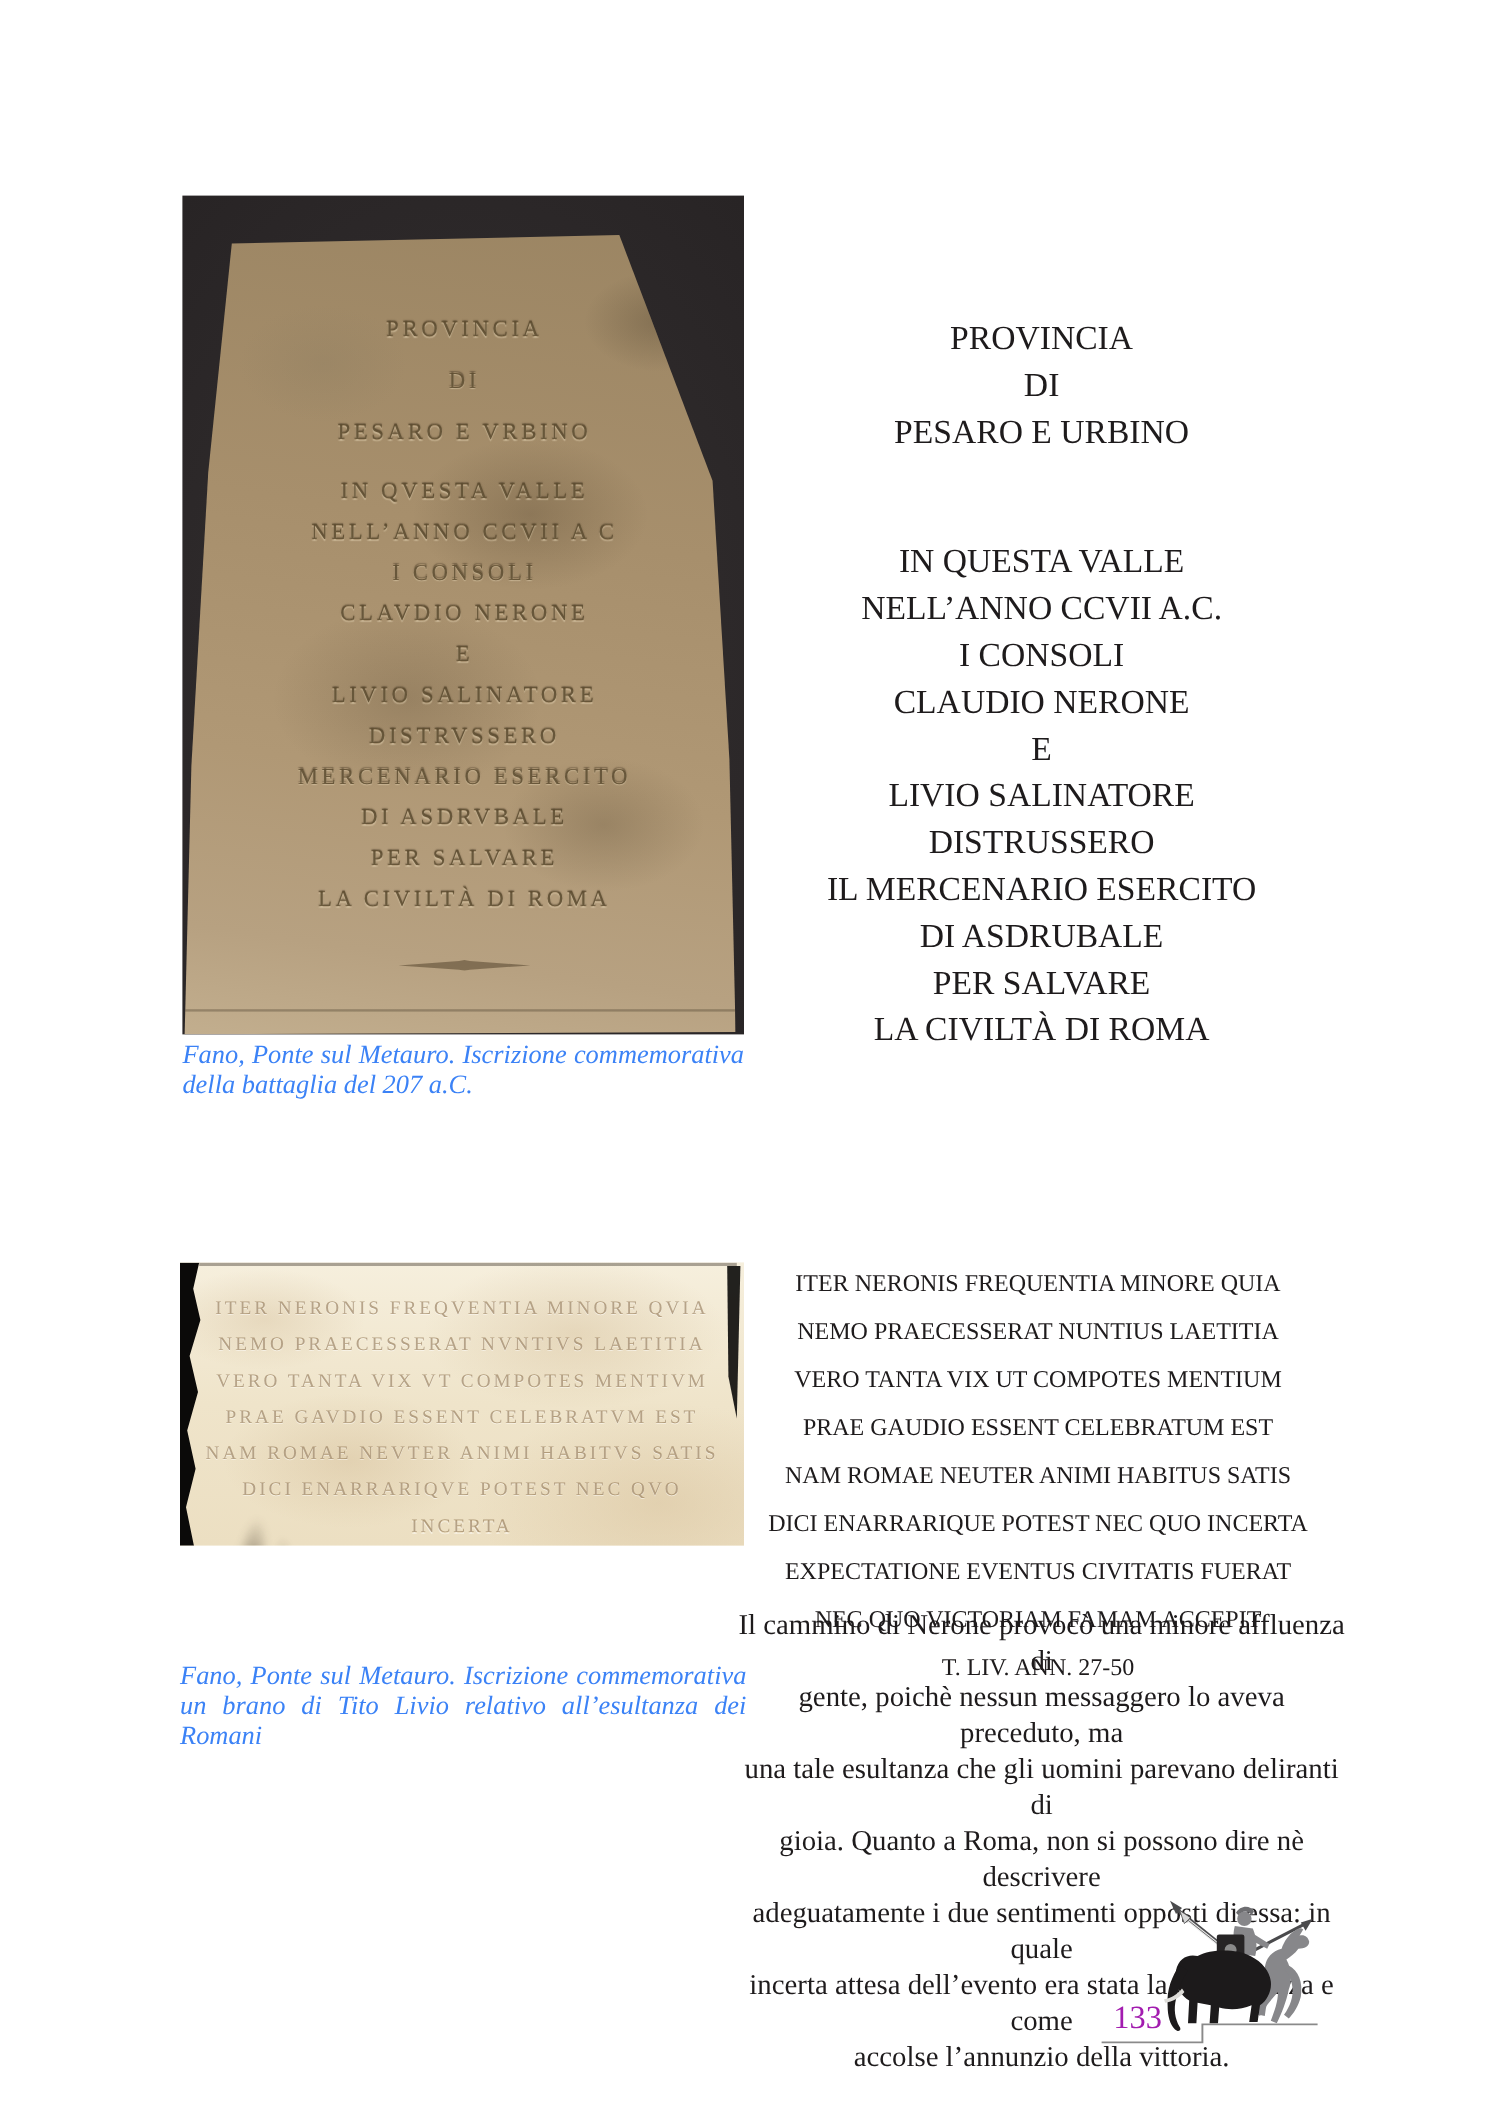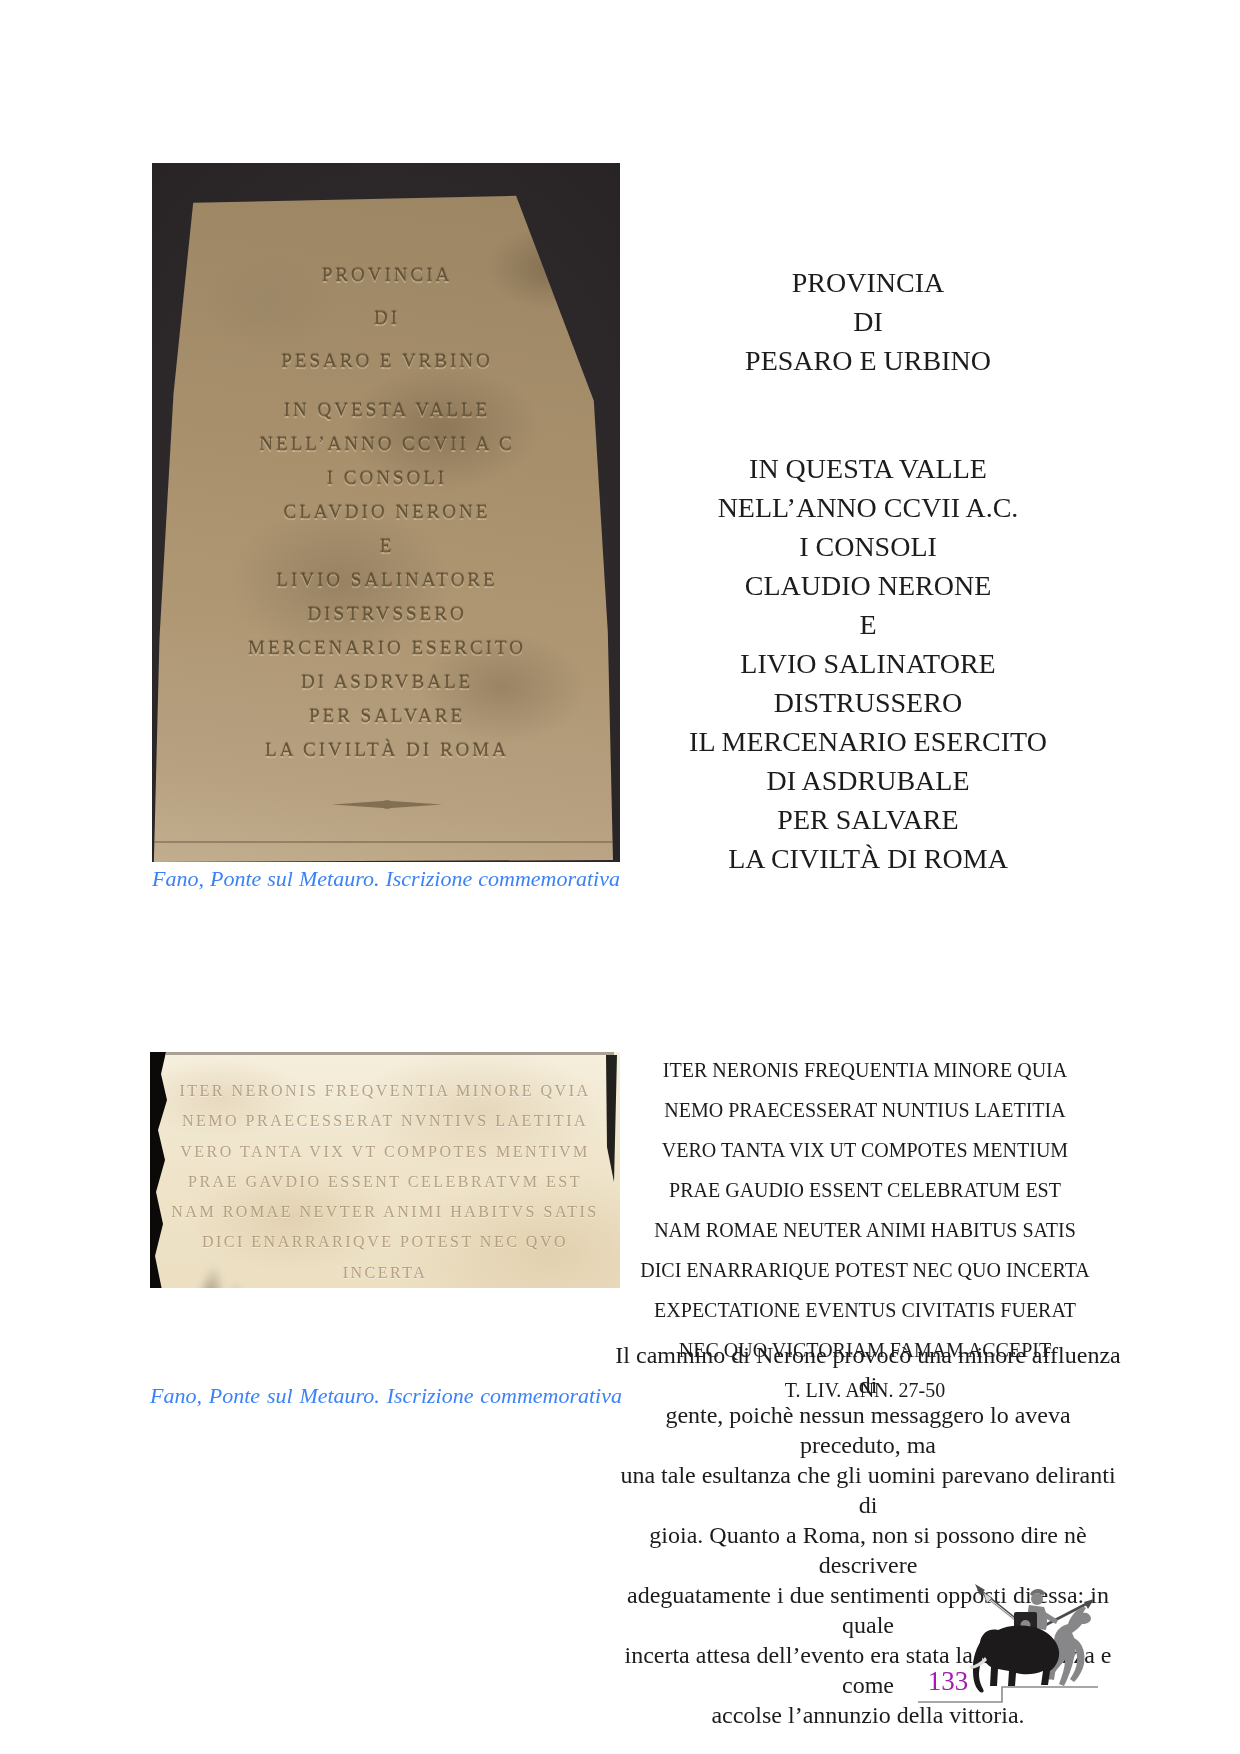--- a/index.html
+++ b/index.html
@@ -89,20 +89,21 @@
 DI ASDRVBALE
 PER SALVARE
 LA CIVILTÀ DI ROMA</div>
       <div class="divider"></div>
       <div class="stone-ledge"></div>
     </div>
   </div>
 
   <div class="caption" id="caption1">
     <div class="jl">Fano, Ponte sul Metauro. Iscrizione commemorativa</div>
+    <div>della battaglia del 207 a.C.</div>
   </div>
 
   <div class="center-block" id="block1">
     <div class="part1">PROVINCIA
 DI
 PESARO E URBINO</div>
     <div class="part2">IN QUESTA VALLE
 NELL’ANNO CCVII A.C.
 I CONSOLI
 CLAUDIO NERONE
@@ -129,20 +130,21 @@
     <div class="smudge b"></div>
     <svg class="torn-edge" width="470" height="322" viewBox="0 0 470 322">
       <path d="M0,0 L16,0 L11,22 L17,48 L8,78 L15,108 L6,140 L13,172 L5,204 L12,238 L6,268 L13,298 L8,322 L0,322 Z" fill="#0b0a09"></path>
       <polygon points="456,3 467,3 464,130 457,95" fill="#0b0a09" opacity="0.9"></polygon>
       <rect x="16" y="0" width="448" height="3" fill="rgba(25,18,10,0.35)"></rect>
     </svg>
   </div>
 
   <div class="caption" id="caption2">
     <div class="jl">Fano, Ponte sul Metauro. Iscrizione commemorativa</div>
+    <div class="jl">un brano di Tito Livio relativo all’esultanza dei Romani</div>
   </div>
 
   <div class="center-block" id="block2">ITER NERONIS FREQUENTIA MINORE QUIA
 NEMO PRAECESSERAT NUNTIUS LAETITIA
 VERO TANTA VIX UT COMPOTES MENTIUM
 PRAE GAUDIO ESSENT CELEBRATUM EST
 NAM ROMAE NEUTER ANIMI HABITUS SATIS
 DICI ENARRARIQUE POTEST NEC QUO INCERTA
 EXPECTATIONE EVENTUS CIVITATIS FUERAT
 NEC QUO VICTORIAM FAMAM ACCEPIT

